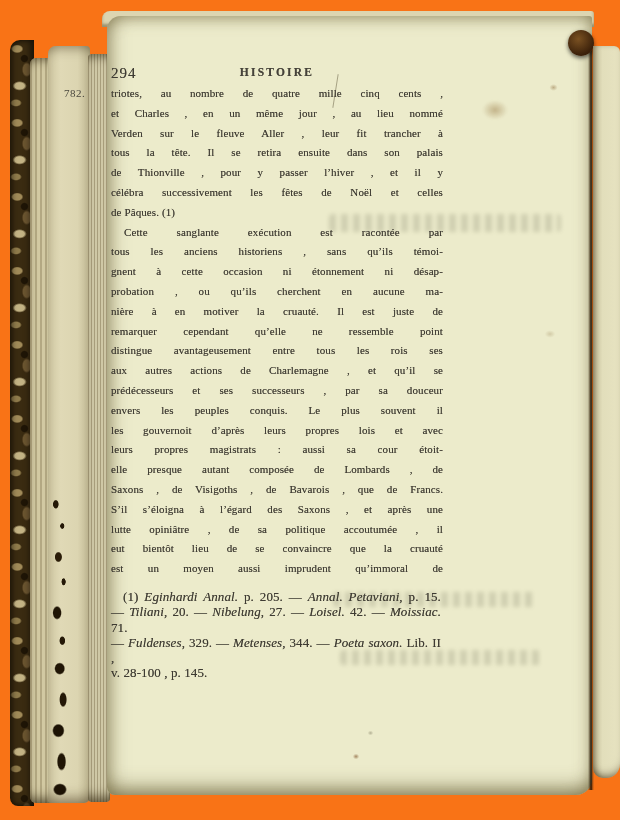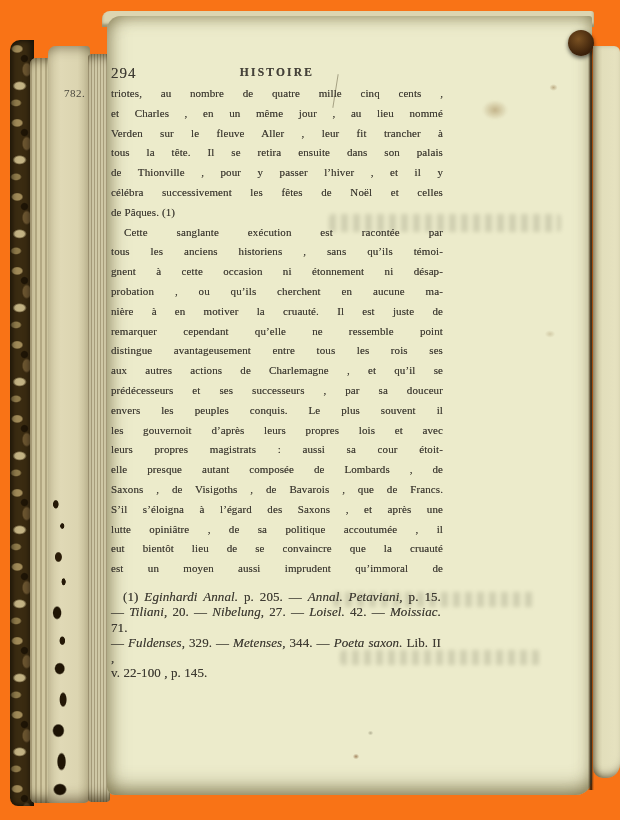--- a/index.html
+++ b/index.html
@@ -163,20 +163,20 @@
       <div class="bline">S’il s’éloigna à l’égard des Saxons , et après une</div>
       <div class="bline">lutte opiniâtre , de sa politique accoutumée , il</div>
       <div class="bline">eut bientôt lieu de se convaincre que la cruauté</div>
       <div class="bline">est un moyen aussi imprudent qu’immoral de</div>
     </div>
 
   <div class="footnote pgtext">
       <div class="fline"><span>(1) </span><span class="it">Eginhardi Annal.</span><span> p. 205. — </span><span class="it">Annal. Petaviani</span><span>, p. 15.</span></div>
       <div class="fline"><span>— </span><span class="it">Tiliani</span><span>, 20. — </span><span class="it">Nibelung</span><span>, 27. — </span><span class="it">Loisel.</span><span> 42. — </span><span class="it">Moissiac.</span><span> 71.</span></div>
       <div class="fline"><span>— </span><span class="it">Fuldenses</span><span>, 329. — </span><span class="it">Metenses</span><span>, 344. — </span><span class="it">Poeta saxon.</span><span> Lib. II ,</span></div>
-      <div class="fline noj"><span>v. 22-100 , p. 145.</span></div>
+      <div class="fline noj"><span>v. 28-100 , p. 145.</span></div>
     </div>
 
   <div class="gutter"></div>
   <div class="knot"></div>
   <div class="facing"></div>
 
 </div>
 
 </body></html>

